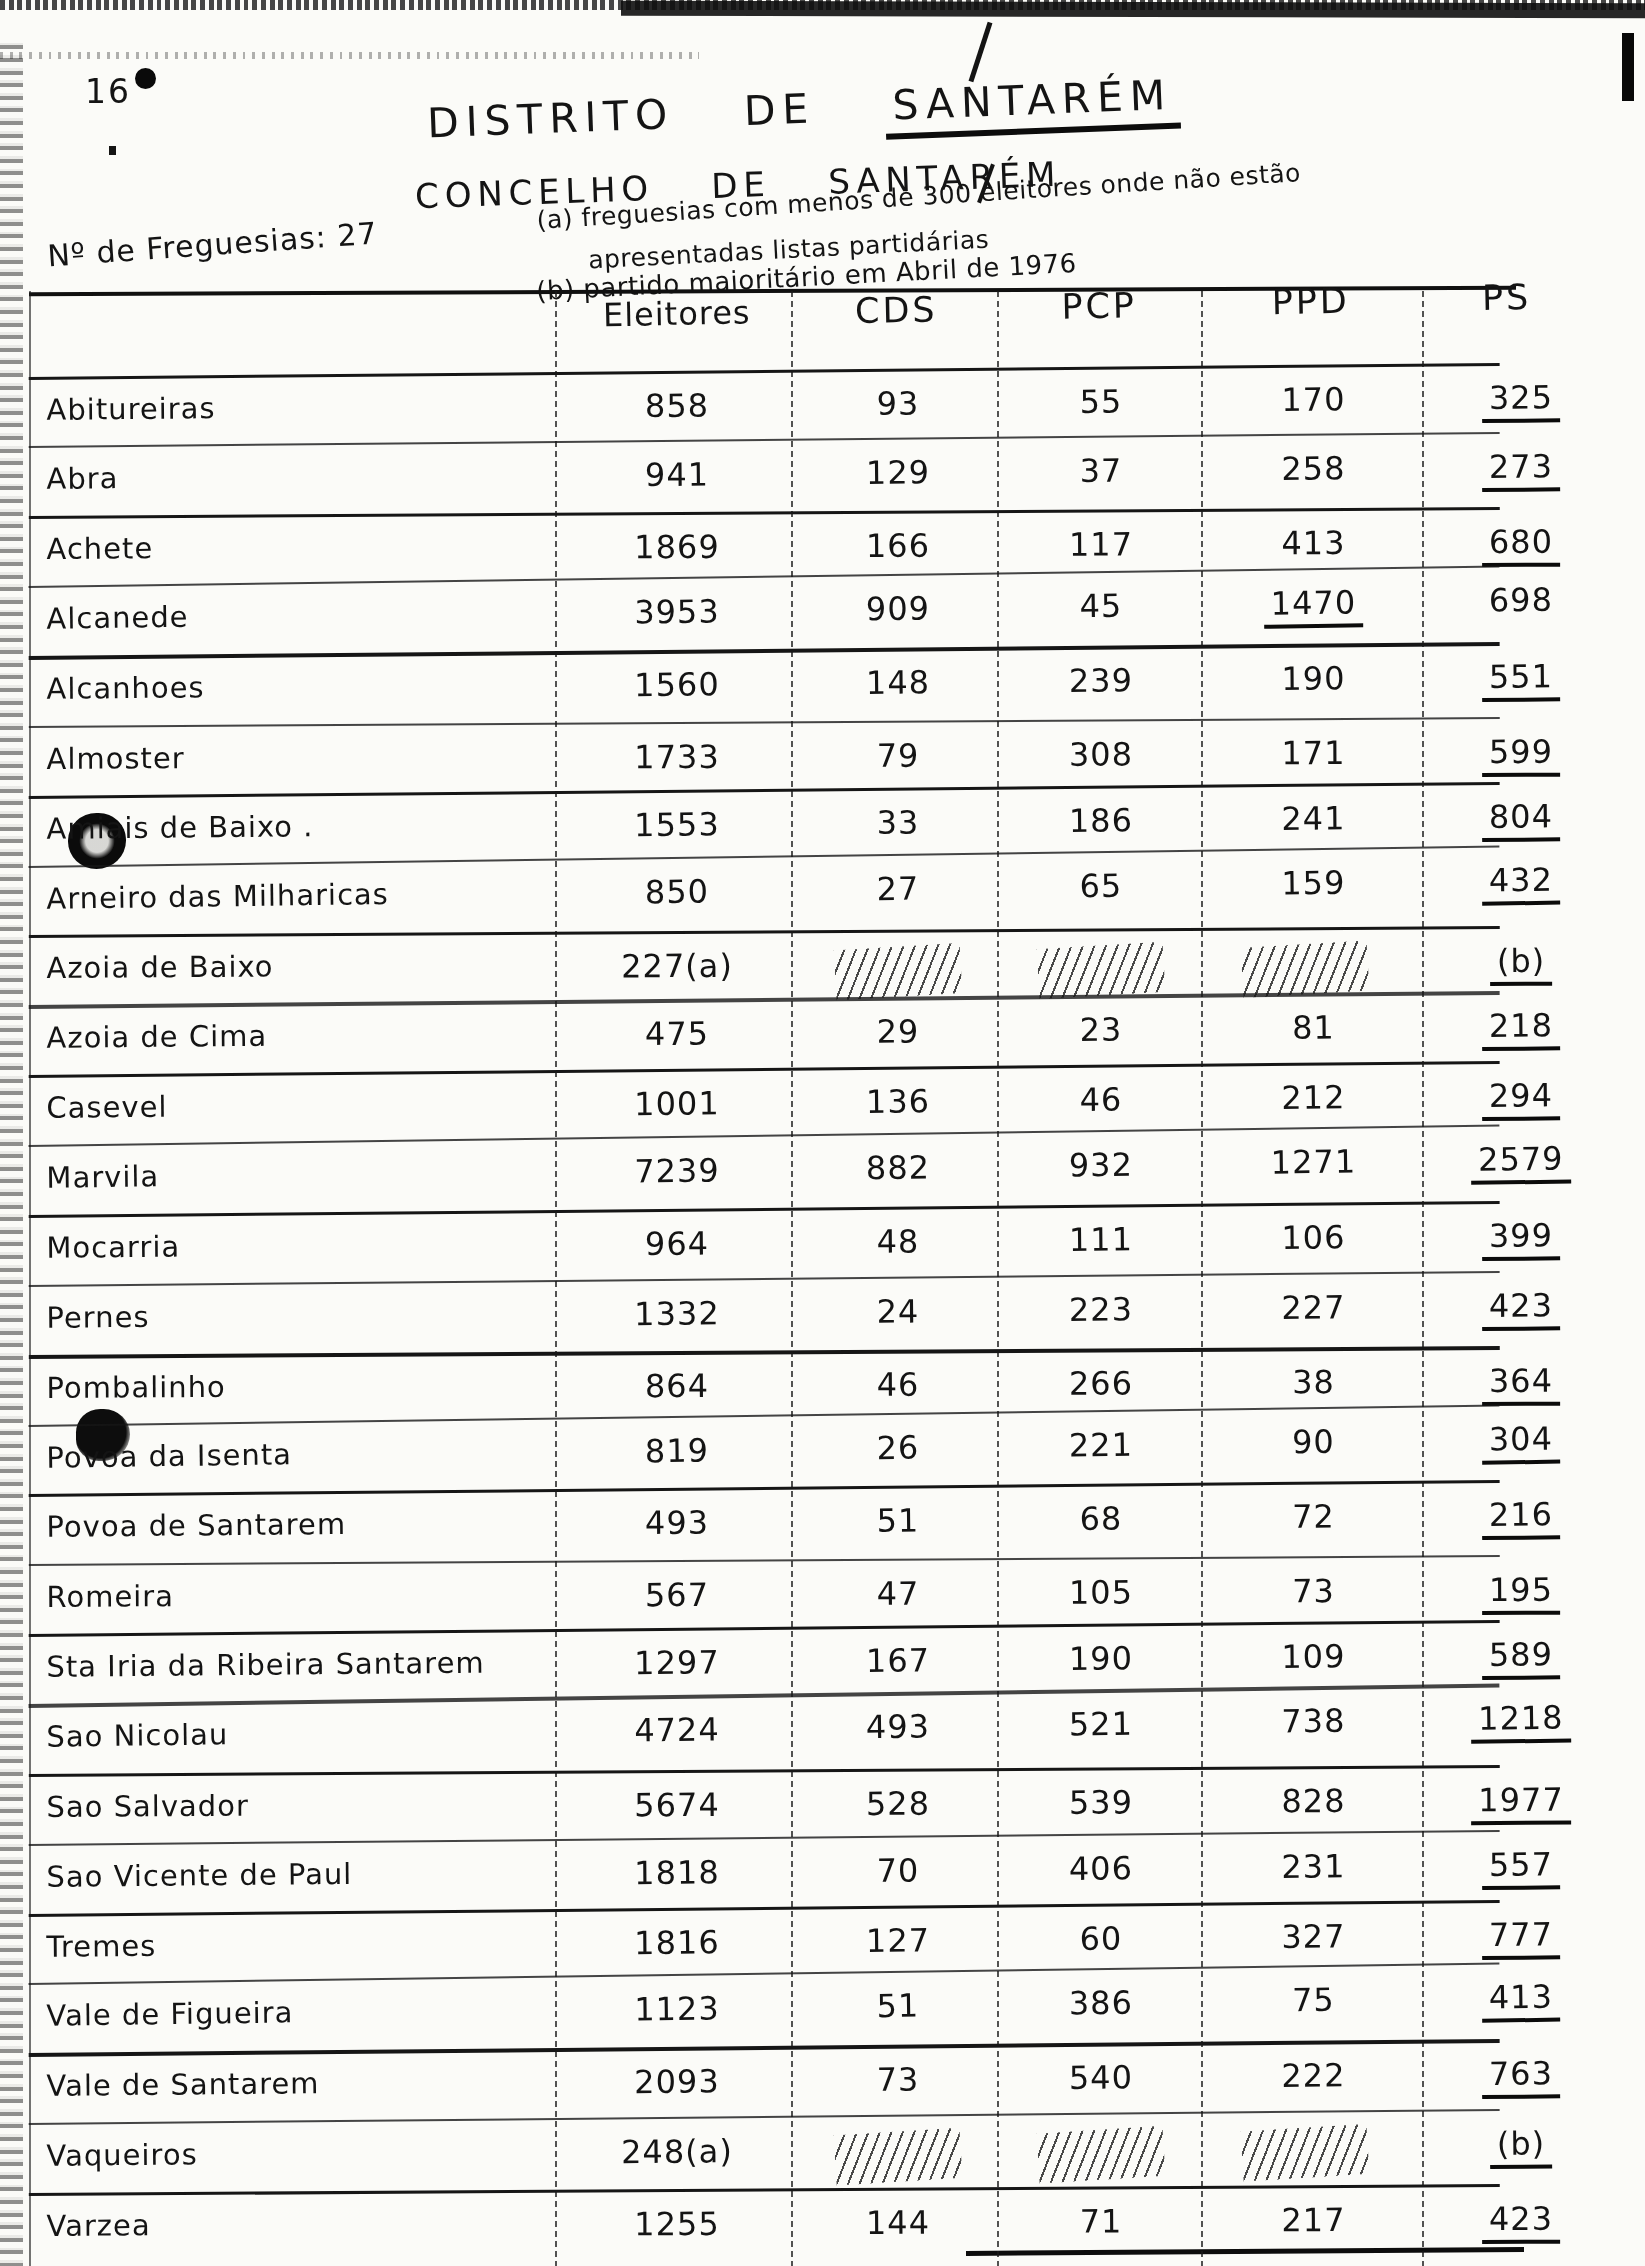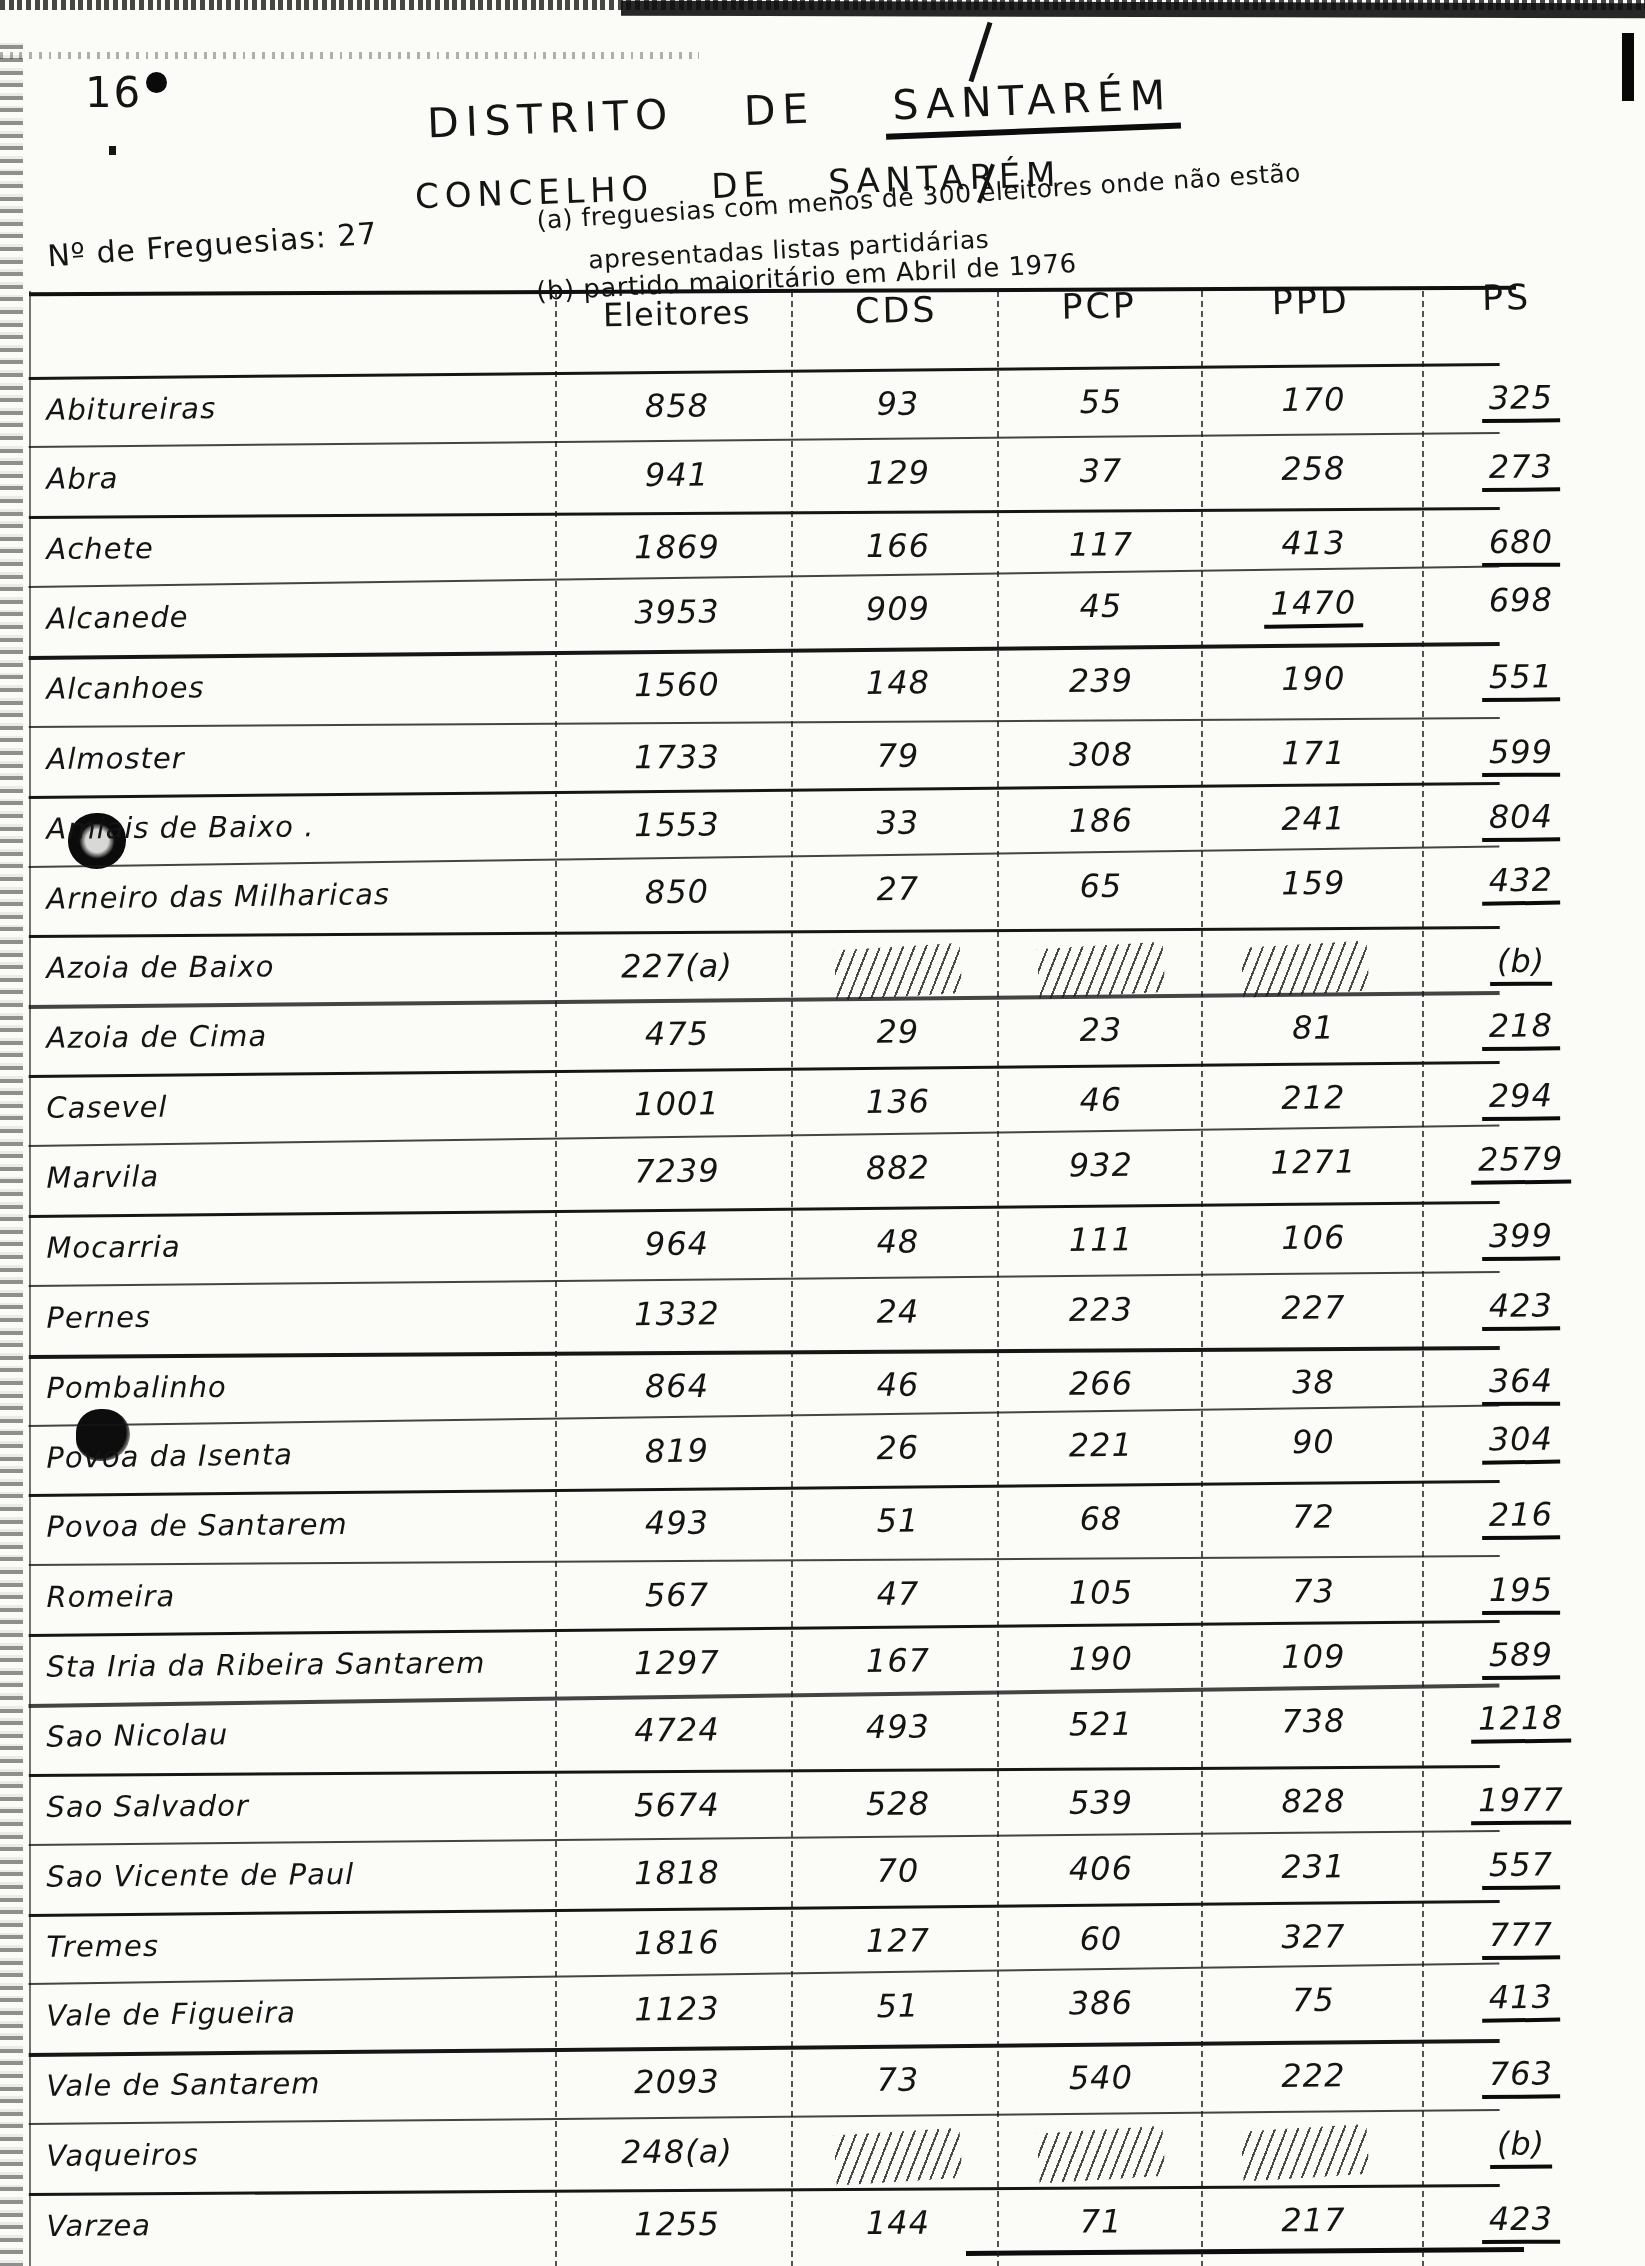--- a/index.html
+++ b/index.html
@@ -26,21 +26,21 @@
     background:radial-gradient(circle at 50% 50%,rgba(11,11,11,.15) 28%,#0b0b0b 44% 72%,rgba(11,11,11,0) 78%);}
   .blob2{position:absolute;left:76px;top:1409px;width:54px;height:52px;border-radius:48% 52% 55% 45%;
     background:radial-gradient(circle at 45% 45%,#0d0d0d 62%,rgba(13,13,13,.4) 74%,transparent 80%);}
   .bottom-line{position:absolute;left:966px;top:2249px;width:558px;height:4.9px;background:#0d0d0d;transform:rotate(-0.4deg);}
   .slash-mark{position:absolute;left:978px;top:21.3px;width:4.9px;height:62px;background:#141414;transform:rotate(18deg);}
   .slash-mark2{position:absolute;left:984px;top:163px;width:3.9px;height:41px;background:#141414;transform:rotate(20deg);}
   .ink-dot{display:inline-block;width:21.3px;height:21.3px;border-radius:50%;background:#0a0a0a;vertical-align:13.6px;margin-left:3.9px;}
   .tiny-dot{position:absolute;left:109px;top:146px;width:6.8px;height:8.7px;background:#141414;}
 
   
-  .page-number{position:absolute;left:85px;top:68px;font-size:42px;letter-spacing:1.9px;text-align:right;}
+  .page-number{position:absolute;left:85px;top:68px;font-size:33px;letter-spacing:1.9px;text-align:right;}
   .title{position:absolute;left:427px;top:85px;font-size:41px;letter-spacing:6.8px;word-spacing:50px;
     transform:rotate(-2.2deg);white-space:nowrap;}
   .title .place{border-bottom:6.8px solid #0c0c0c;padding:0 7.8px 3.9px;}
   .subtitle{position:absolute;left:415px;top:165px;font-size:34px;letter-spacing:5.8px;word-spacing:41px;
     transform:rotate(-2deg);white-space:nowrap;}
   .freg-label{position:absolute;left:47px;top:227px;font-size:30px;letter-spacing:1px;transform:rotate(-4deg);white-space:nowrap;}
   .note{position:absolute;font-size:25px;letter-spacing:0.5px;white-space:nowrap;}
   .note-a1{left:536px;top:182px;transform:rotate(-3.6deg);}
   .note-a2{left:588px;top:235px;transform:rotate(-3deg);}
   .note-b{left:536px;top:262px;font-size:26px;transform:rotate(-3deg);}
@@ -56,21 +56,21 @@
   .vl-5{left:1422px;}
 
   .thead{position:absolute;left:0;top:291px;width:1646px;height:85px;transform:rotate(-1.2deg);transform-origin:0 50%;}
   .th{position:absolute;top:17.5px;text-align:center;font-size:35px;letter-spacing:2.9px;}
   .th-elei{left:558px;width:238px;font-size:32px;letter-spacing:1px;}
   .th-cds{left:796px;width:201px;}
   .th-pcp{left:997px;width:205px;}
   .th-ppd{left:1201px;width:220px;}
   .th-ps{left:1422px;width:170px;}
 
-  .tbody{position:absolute;left:0;top:0;width:1646px;height:2267px;font-style:italic;}
+  .tbody{position:absolute;left:0;top:0;width:1646px;height:2267px;}
   .row{position:absolute;left:29px;width:1582px;height:70px;transform:rotate(-0.55deg);transform-origin:0 50%;}
   .row:nth-child(3n){transform:rotate(-0.35deg);}
   .row:nth-child(4n){transform:rotate(-0.8deg);}
   .rline{position:absolute;left:0;top:0;width:1471px;height:2.9px;background:#161616;}
   .row:nth-child(2n) .rline{height:1.9px;opacity:.8;}
   .row:nth-child(5n) .rline{height:3.9px;}
   .cell{position:absolute;top:15.5px;text-align:center;}
   .val{display:inline-block;font-size:32px;letter-spacing:1px;}
   .c-name{left:17.5px;width:524px;text-align:left;}
   .c-name .val{font-size:29px;}

